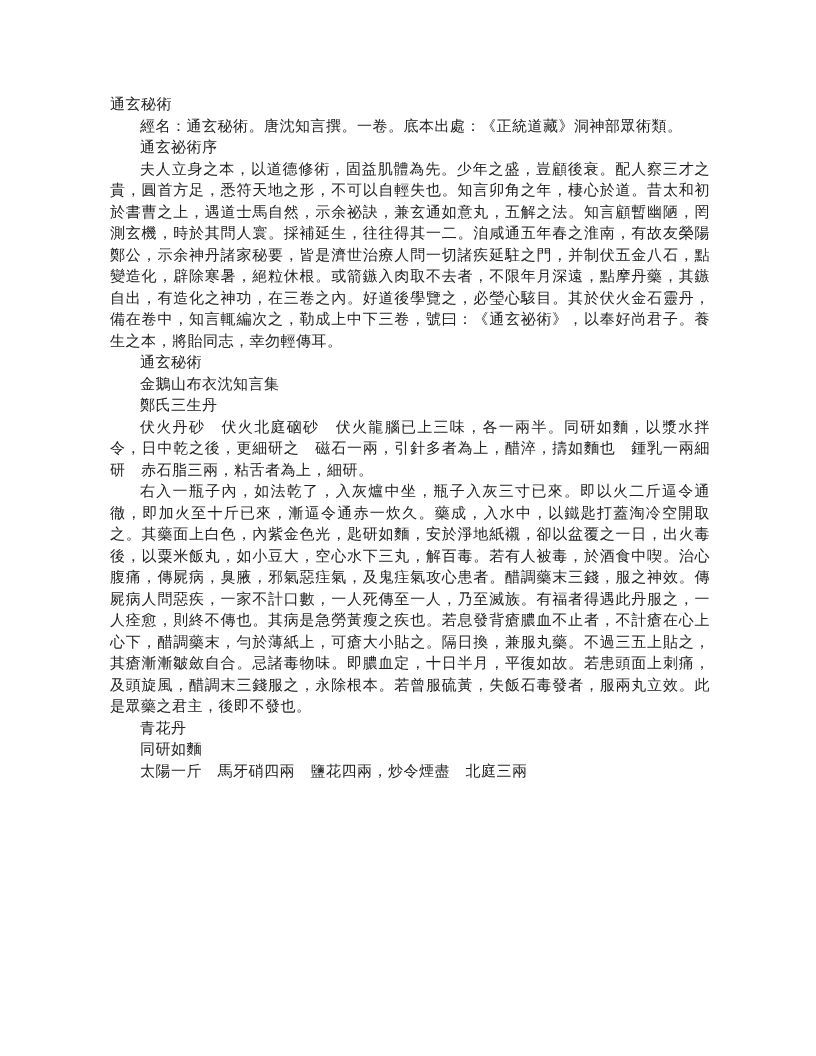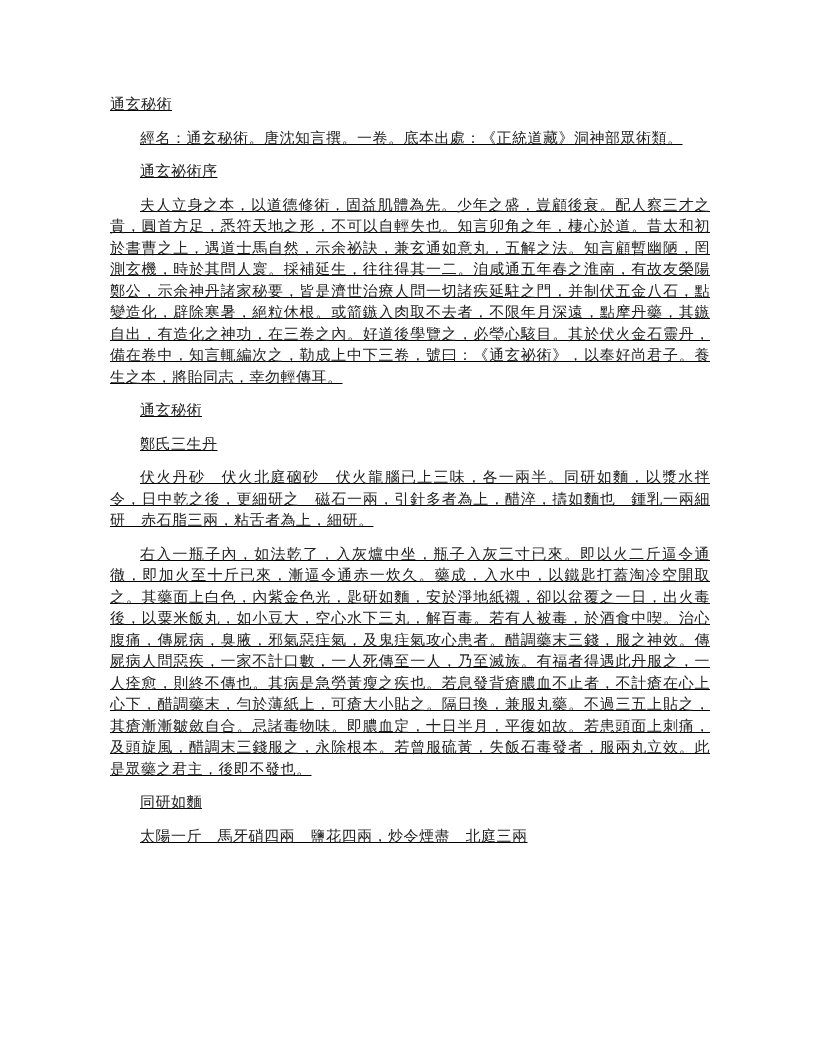--- a/index.html
+++ b/index.html
@@ -12,50 +12,50 @@
     height: 1056px;
     overflow: hidden;
     font-family: "Liberation Serif", serif;
   }
   .page {
     box-sizing: border-box;
     width: 816px;
     height: 760px;
     padding: 94px 120px 60px 110px;
     background: #ffffff;
-    text-decoration: underline;
   }
   .doc p {
     margin: 0;
     width: 600px;
     font-size: 15px;
     line-height: 21.5px;
     color: #222222;
     text-align: justify;
     text-justify: inter-ideograph;
     letter-spacing: 0.5px;
   }
   .doc p.indent {
     text-indent: 2em;
-    margin-top: 12px;
   }
   .doc p.noindent {
     text-indent: 0;
   }
 </style>
 </head>
 <body>
 
 <div class="page">
   <div class="doc">
     <p class="noindent">通玄秘術</p>
     <p class="indent">經名：通玄秘術。唐沈知言撰。一卷。底本出處：《正統道藏》洞神部眾術類。</p>
     <p class="indent">通玄祕術序</p>
     <p class="indent">夫人立身之本，以道德修術，固益肌體為先。少年之盛，豈顧後衰。配人察三才之貴，圓首方足，悉符天地之形，不可以自輕失也。知言卯角之年，棲心於道。昔太和初於書曹之上，遇道士馬自然，示余祕訣，兼玄通如意丸，五解之法。知言顧暫幽陋，罔測玄機，時於其問人寰。採補延生，往往得其一二。洎咸通五年春之淮南，有故友榮陽鄭公，示余神丹諸家秘要，皆是濟世治療人問一切諸疾延駐之門，并制伏五金八石，點變造化，辟除寒暑，絕粒休根。或箭鏃入肉取不去者，不限年月深遠，點摩丹藥，其鏃自出，有造化之神功，在三卷之內。好道後學覽之，必瑩心駭目。其於伏火金石靈丹，備在卷中，知言輒編次之，勒成上中下三卷，號曰：《通玄祕術》，以奉好尚君子。養生之本，將貽同志，幸勿輕傳耳。</p>
     <p class="indent">通玄秘術</p>
+    <p class="indent">金鵝山布衣沈知言集</p>
     <p class="indent">鄭氏三生丹</p>
     <p class="indent">伏火丹砂　伏火北庭硇砂　伏火龍腦已上三味，各一兩半。同研如麵，以漿水拌令，日中乾之後，更細研之　磁石一兩，引針多者為上，醋淬，擣如麵也　鍾乳一兩細研　赤石脂三兩，粘舌者為上，細研。</p>
     <p class="indent">右入一瓶子內，如法乾了，入灰爐中坐，瓶子入灰三寸已來。即以火二斤逼令通徹，即加火至十斤已來，漸逼令通赤一炊久。藥成，入水中，以鐵匙打蓋淘冷空開取之。其藥面上白色，內紫金色光，匙研如麵，安於淨地紙襯，卻以盆覆之一日，出火毒後，以粟米飯丸，如小豆大，空心水下三丸，解百毒。若有人被毒，於酒食中喫。治心腹痛，傳屍病，臭腋，邪氣惡疰氣，及鬼疰氣攻心患者。醋調藥末三錢，服之神效。傳屍病人問惡疾，一家不計口數，一人死傳至一人，乃至滅族。有福者得遇此丹服之，一人痊愈，則終不傳也。其病是急勞黃瘦之疾也。若息發背瘡膿血不止者，不計瘡在心上心下，醋調藥末，勻於薄紙上，可瘡大小貼之。隔日換，兼服丸藥。不過三五上貼之，其瘡漸漸皺斂自合。忌諸毒物味。即膿血定，十日半月，平復如故。若患頭面上刺痛，及頭旋風，醋調末三錢服之，永除根本。若曾服硫黃，失飯石毒發者，服兩丸立效。此是眾藥之君主，後即不發也。</p>
+    <p class="indent">青花丹</p>
     <p class="indent">同研如麵</p>
     <p class="indent">太陽一斤　馬牙硝四兩　鹽花四兩，炒令煙盡　北庭三兩</p>
 
   </div>
 </div>
 
 </body></html>

